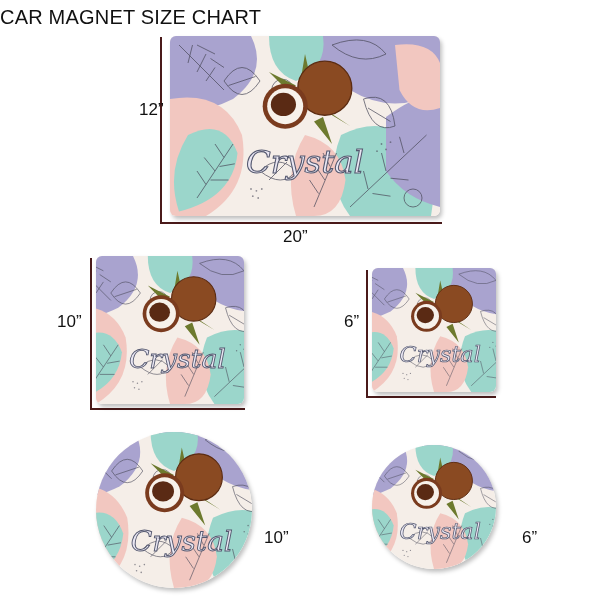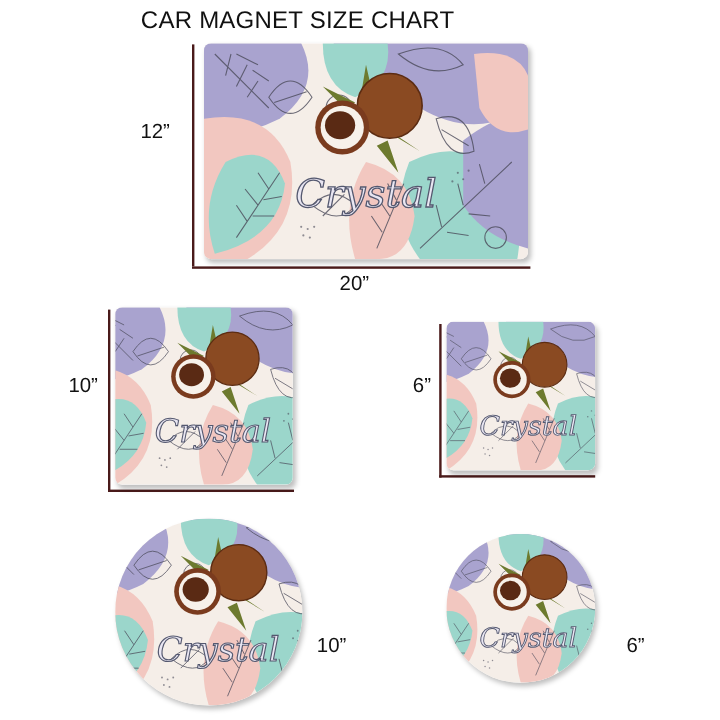--- a/index.html
+++ b/index.html
@@ -1,17 +1,17 @@
 <!DOCTYPE html>
 <html><head>
 <meta charset="utf-8">
 <style>
   html,body{margin:0;padding:0;background:#ffffff;}
   body{width:600px;height:600px;position:relative;overflow:hidden;font-family:"Liberation Sans",sans-serif;}
-  .title{position:absolute;top:6px;left:0;width:496px;text-align:center;font-size:20px;color:#111;letter-spacing:0.2px;}
+  .title{position:absolute;top:6px;left:0;width:496px;text-align:left;font-size:20px;color:#111;letter-spacing:0.2px;}
   .magnet{position:absolute;overflow:hidden;box-shadow:2px 3px 4px rgba(0,0,0,0.25);}
   .magnet svg{display:block;width:100%;height:100%;}
   .rect{border-radius:6px;}
   .circle{border-radius:50%;}
   .dim{position:absolute;font-size:17px;color:#111;}
   .vline{position:absolute;width:2px;background:#4a1a1a;}
   .hline{position:absolute;height:2px;background:#4a1a1a;}
 </style>
 </head>
 <body>
@@ -62,21 +62,21 @@
       </g>
       <text x="150" y="152" text-anchor="middle" font-family="'DejaVu Serif',serif" font-style="italic" font-size="36" fill="#e9e6f2" stroke="#54586f" stroke-width="1.2">Crystal</text>
     </g>
   </defs>
 </svg>
 
 <div class="title">CAR MAGNET SIZE CHART</div>
 
 <div class="vline" style="left:160px;top:37px;height:185px;"></div>
 <div class="hline" style="left:160px;top:222px;width:282px;"></div>
-<div class="dim" style="left:117px;top:100px;">12”</div>
+<div class="dim" style="left:139px;top:100px;">12”</div>
 <div class="dim" style="left:283px;top:227px;">20”</div>
 <div class="magnet rect" style="left:170px;top:36px;width:270px;height:180px;">
   <svg viewBox="0 0 300 200" preserveAspectRatio="none">
       <use href="#pattern"></use>
     </svg>
 </div>
 
 <div class="vline" style="left:90px;top:258px;height:152px;"></div>
 <div class="hline" style="left:90px;top:408px;width:155px;"></div>
 <div class="dim" style="left:57px;top:312px;">10”</div>

